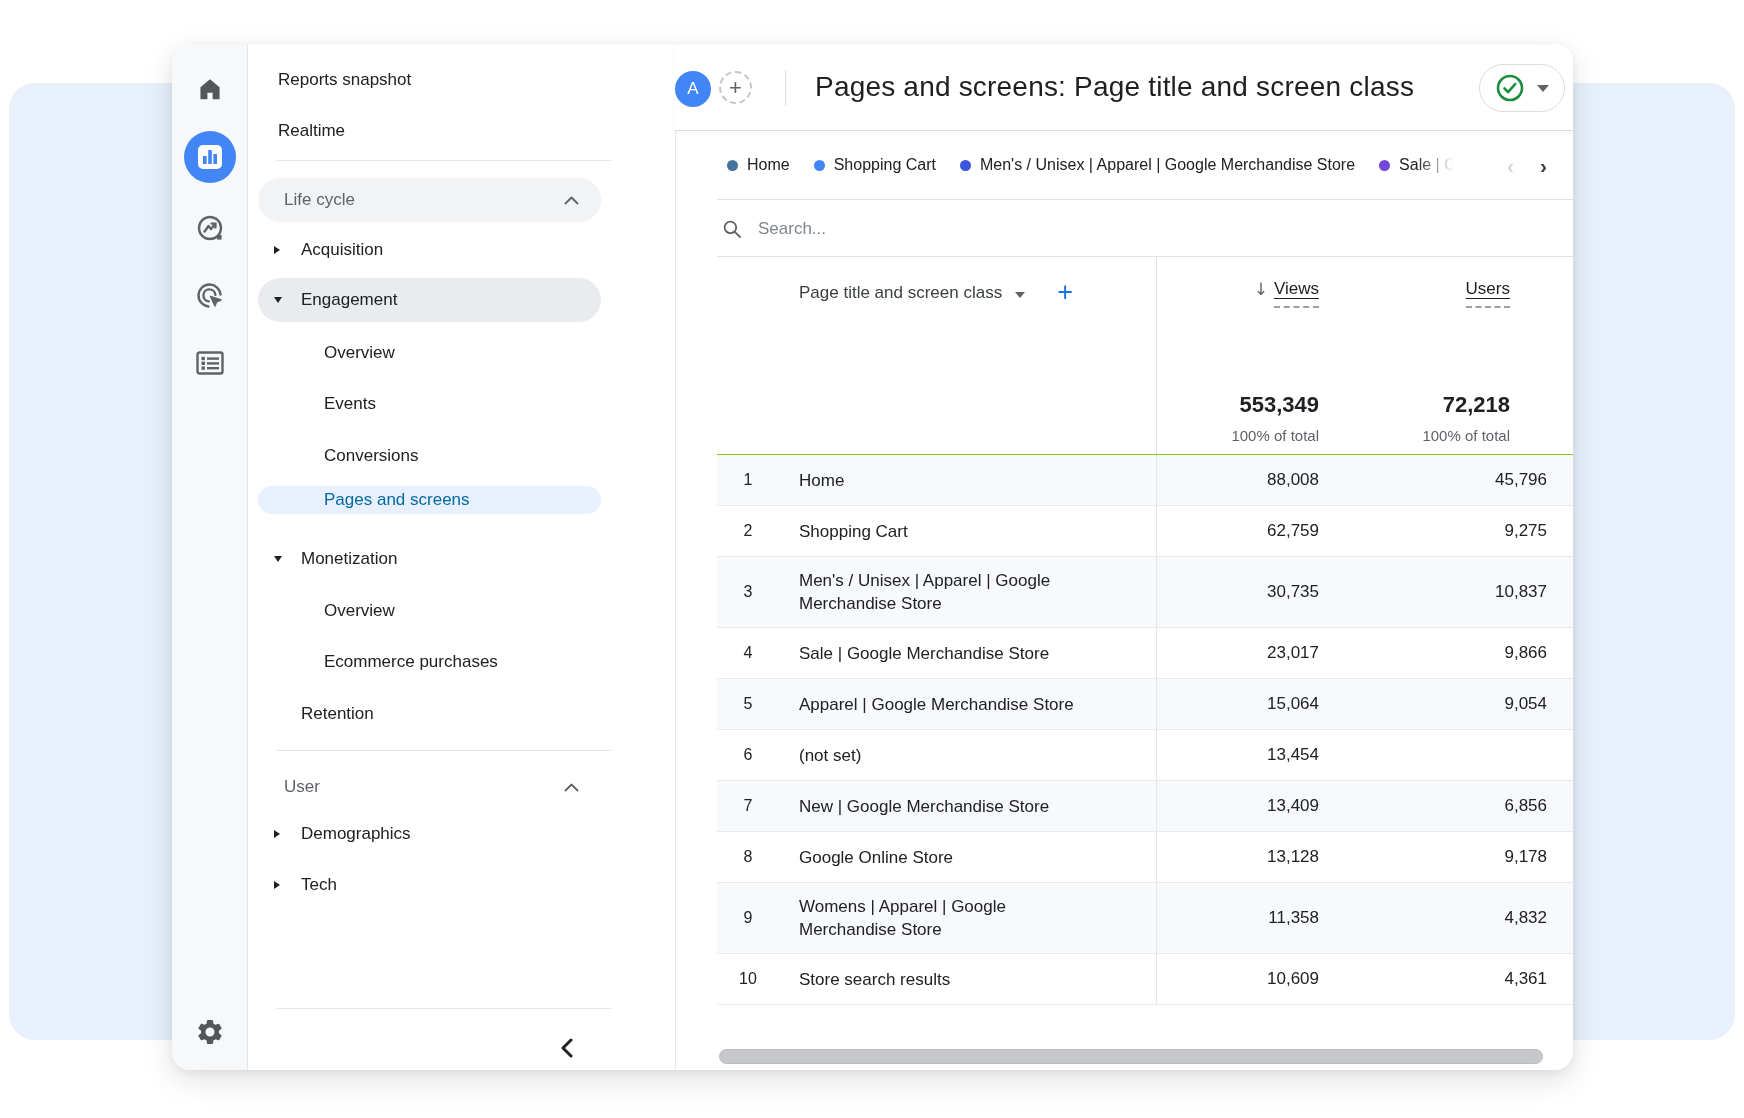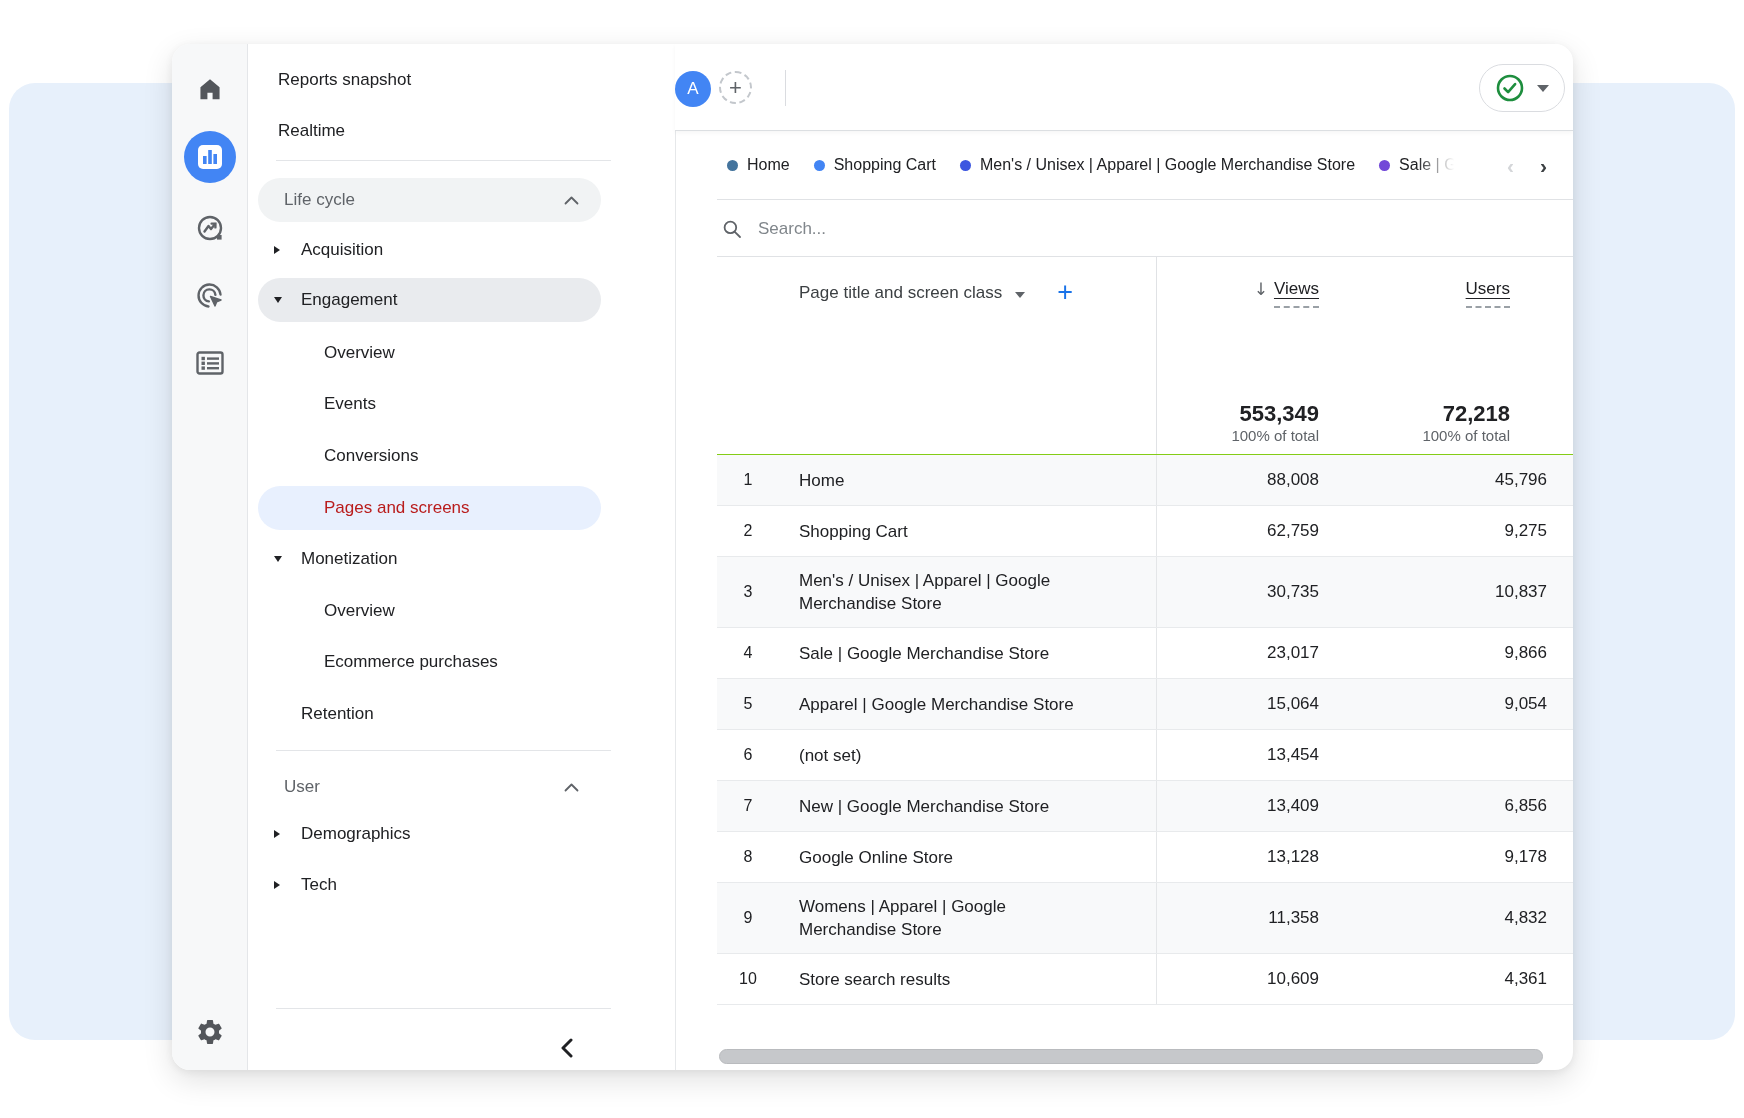--- a/index.html
+++ b/index.html
@@ -17,21 +17,21 @@
   .sidebar{position:absolute;left:76px;top:0;bottom:0;width:427px;background:#fff;}
   .sb{position:absolute;left:10px;width:343px;height:36px;display:flex;align-items:center;border-radius:22px;
     font-size:17px;color:#202124;cursor:pointer;box-sizing:border-box;}
   .sb .lbl{white-space:nowrap;}
   .kind-top{padding-left:20px;}
   .kind-section{height:44px;padding-left:26px;padding-right:22px;color:#5f6368;justify-content:space-between;}
   .kind-section.pill{background:#f1f3f4;}
   .kind-group{padding-left:43px;height:36px;position:absolute;}
   .kind-group.pill{height:44px;background:#e9ebee;}
   .kind-child{padding-left:66px;}
-  .kind-child.active{background:#e8f0fe;color:#b91c1c;font-weight:500;height:44px;}
+  .kind-child.active{background:#e8f0fe;color:#0369a1;font-weight:500;height:28px;}
   .arr{position:absolute;left:16px;width:0;height:0;}
   .arr-right{border-left:6px solid #202124;border-top:4px solid transparent;border-bottom:4px solid transparent;}
   .arr-down{border-top:6px solid #202124;border-left:4px solid transparent;border-right:4px solid transparent;}
   .sb-div{position:absolute;left:28px;width:335px;height:1px;background:#e3e5e8;}
   .sb[data-id="reports-snapshot"]{top:18px}.sb[data-id="realtime"]{top:69px}
   .sb-div[data-id="div1"]{top:116px}
   .sb[data-id="life-cycle"]{top:134px}
   .sb[data-id="acquisition"]{top:188px}
   .sb[data-id="engagement"]{top:234px}
   .sb[data-id="eng-overview"]{top:291px}.sb[data-id="events"]{top:342px}.sb[data-id="conversions"]{top:394px}
@@ -81,21 +81,21 @@
   .dim-selector{display:flex;align-items:center;font-size:17px;color:#3c4043;cursor:pointer;}
   .dim-tri{width:0;height:0;border-top:6px solid #5f6368;border-left:5px solid transparent;border-right:5px solid transparent;margin-left:13px;margin-top:3px;}
   .add-metric{color:#1a73e8;font-size:27px;font-weight:400;margin-left:32px;margin-top:-6px;cursor:pointer;}
   .mcol{display:flex;flex-direction:column;justify-content:space-between;align-items:flex-end;box-sizing:border-box;padding-top:22px;padding-bottom:10px;}
   .mcol.views{grid-column:3;border-left:1px solid #e0e2e5;padding-right:22px;}
   .mcol.users{grid-column:4;padding-right:63px;}
   .mhead{display:flex;align-items:center;gap:6px;font-size:17px;color:#202124;font-weight:500;cursor:pointer;}
   .mhead .lbl{text-decoration:underline;text-underline-offset:4px;padding-bottom:7px;border-bottom:2px dashed #9aa0a6;}
   .sort-arrow{color:#5f6368;font-family:"DejaVu Sans",sans-serif;font-size:17px;padding-bottom:9px;}
   .total-num{font-size:22px;font-weight:600;color:#202124;}
-  .total-pct{font-size:15px;color:#5f6368;}
+  .total-pct{font-size:15px;color:#5f6368;margin-top:9px;}
   .trow{border-bottom:1px solid #e8eaec;}
   .trow.odd{background:#f8f9fa;}
   .tcell{display:flex;align-items:center;box-sizing:border-box;padding:12px 0;font-size:17px;color:#202124;min-height:50px;}
   .c-rank{grid-column:1;justify-content:center;color:#202124;font-size:16px;}
   .c-dim{grid-column:2;padding-left:20px;font-weight:500;}
   .c-dim span{max-width:278px;line-height:23px;}
   .c-views{grid-column:3;justify-content:flex-end;padding-right:22px;border-left:1px solid #e4e6e8;}
   .c-users{grid-column:4;justify-content:flex-end;padding-right:26px;}
   
   .hscroll{position:absolute;left:42px;right:2px;bottom:5px;height:16px;}
@@ -234,20 +234,21 @@
       </div>
 
     <div class="vline"></div>
 
     <div class="content">
 
       <div class="content-header">
         <div class="avatar">A</div>
         <div class="plus-circle">+</div>
         <div class="hdr-divider"></div>
+        <div class="page-title">Pages and screens: Page title and screen class</div>
         <div class="status-pill">
           <span>
             <svg width="30" height="30" viewBox="0 0 30 30">
               <circle cx="15" cy="15" r="12" fill="none" stroke="#1e8e3e" stroke-width="2.6"></circle>
               <path d="M9.5 15.5l3.6 3.6 7-8" fill="none" stroke="#1e8e3e" stroke-width="2.6" stroke-linecap="round" stroke-linejoin="round"></path>
             </svg>
           </span>
           <span class="tri-down"></span>
         </div>
       </div>

